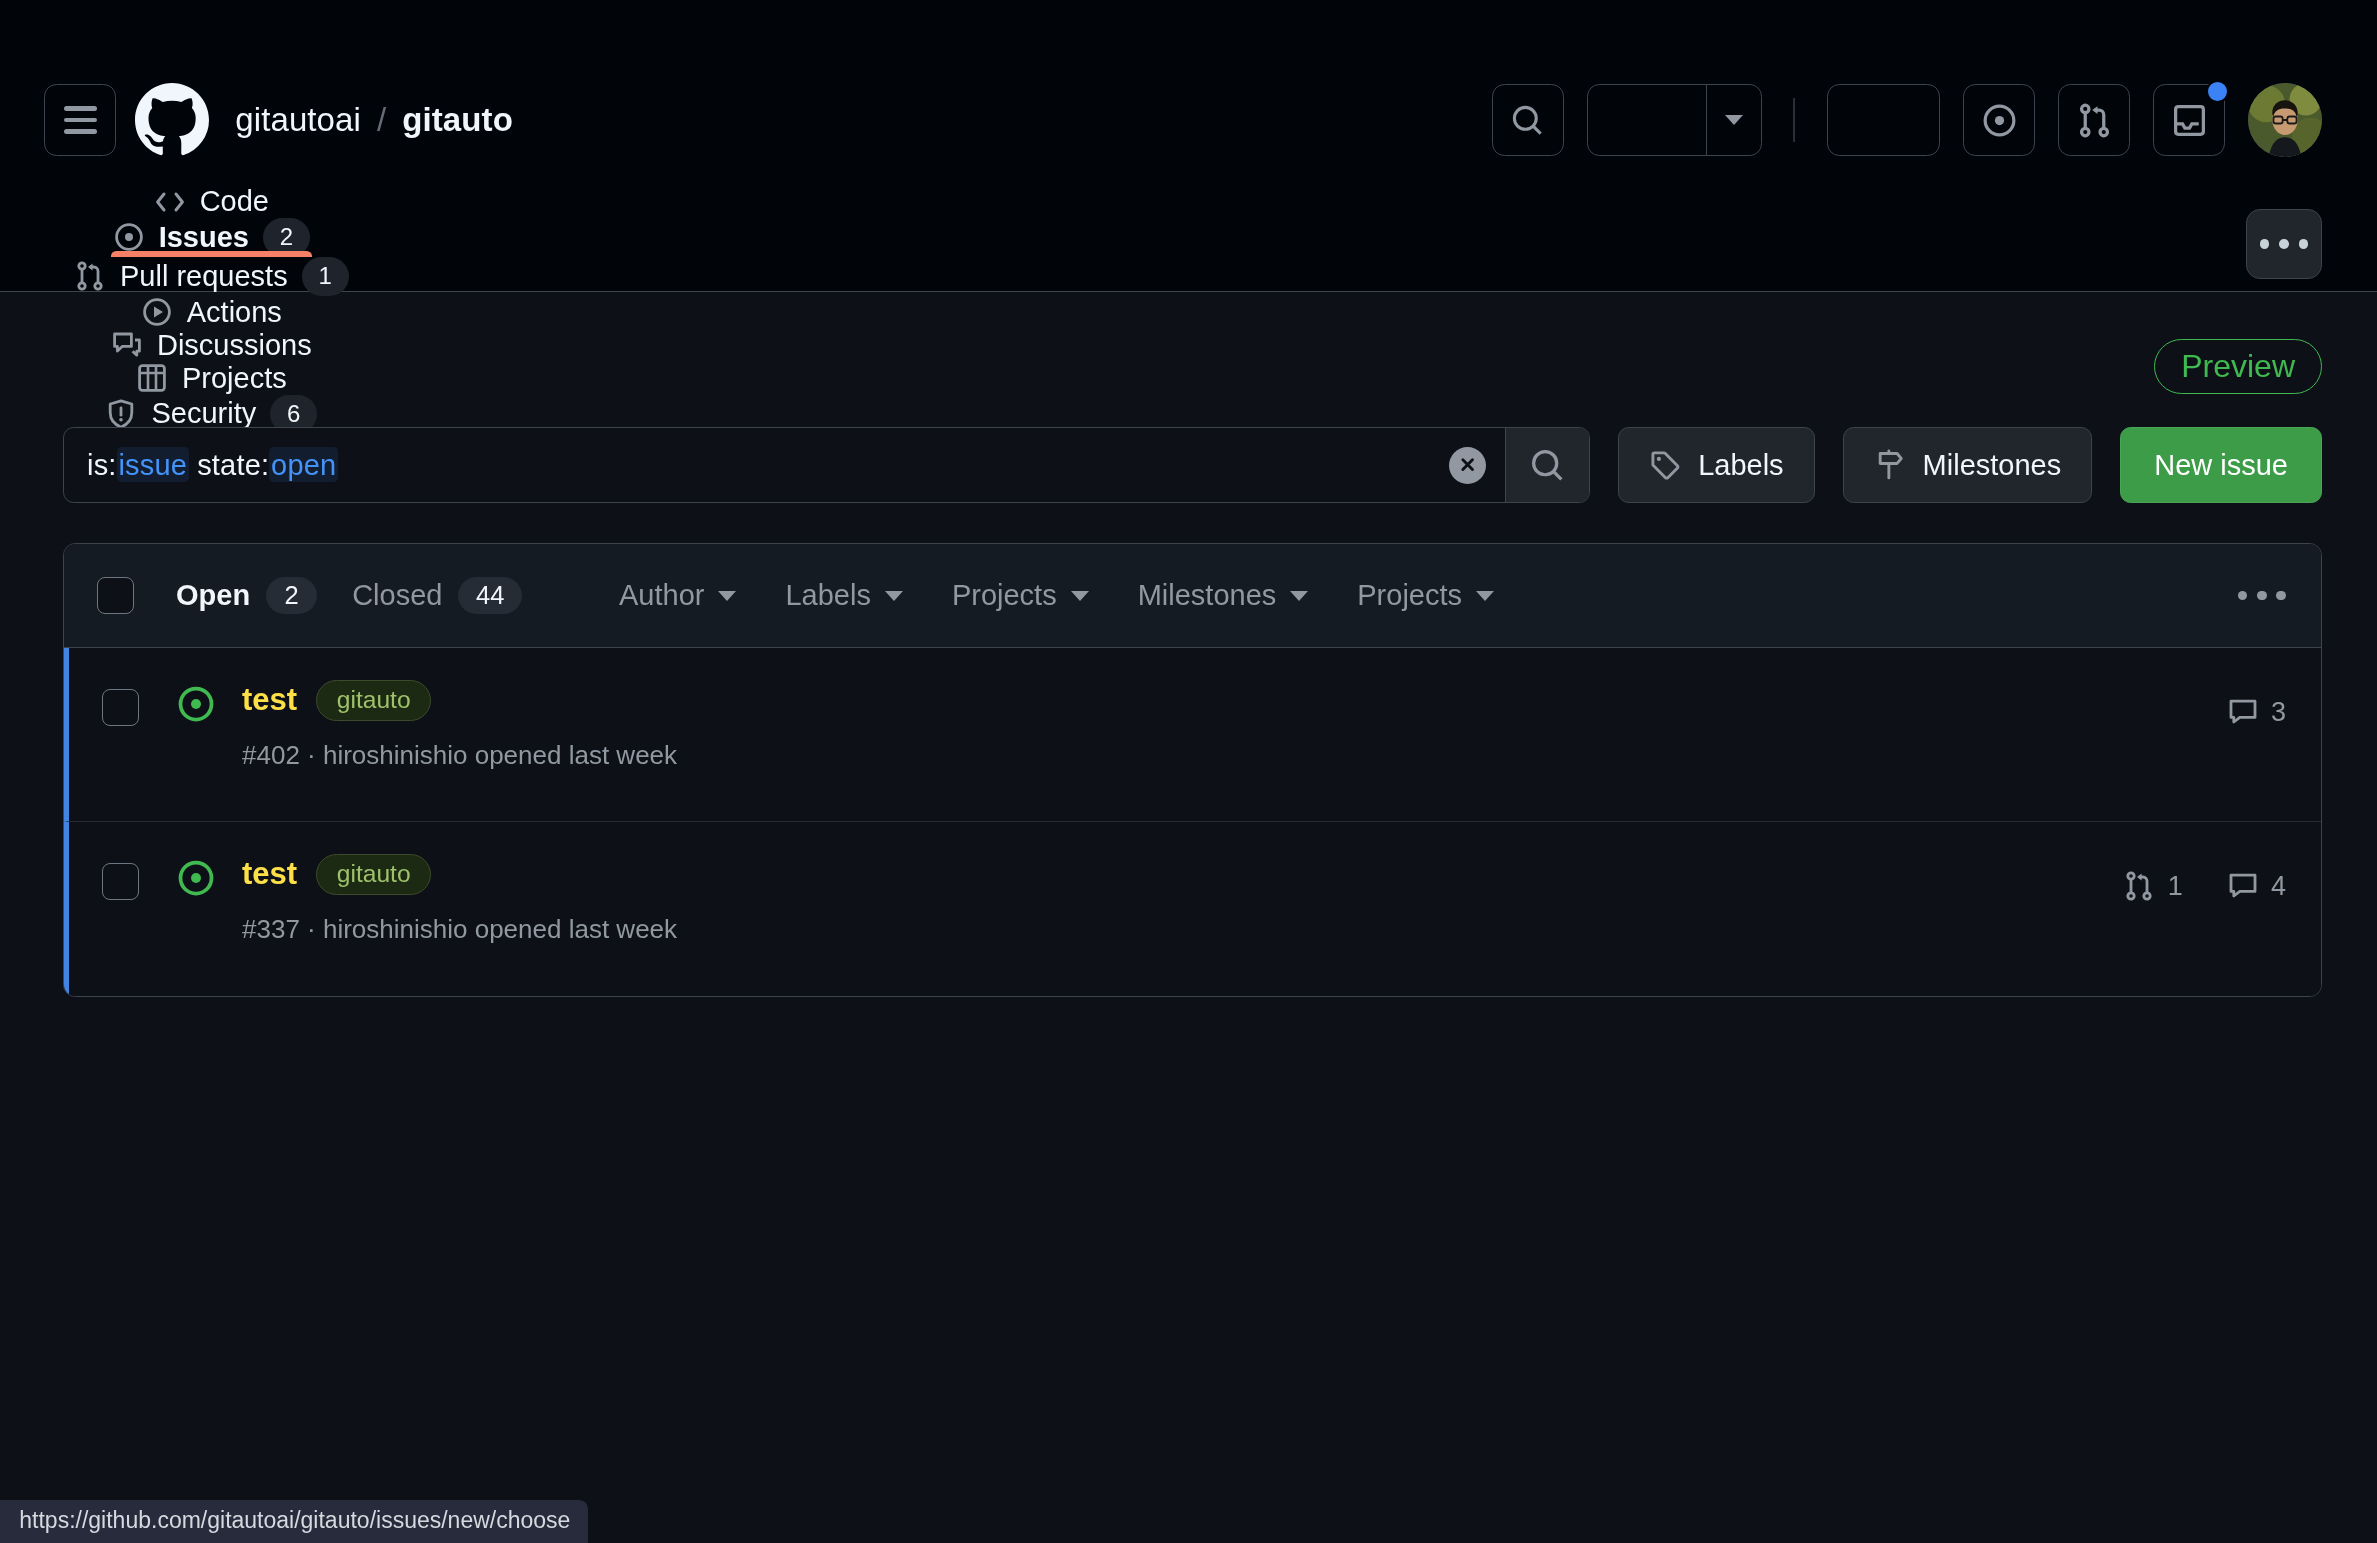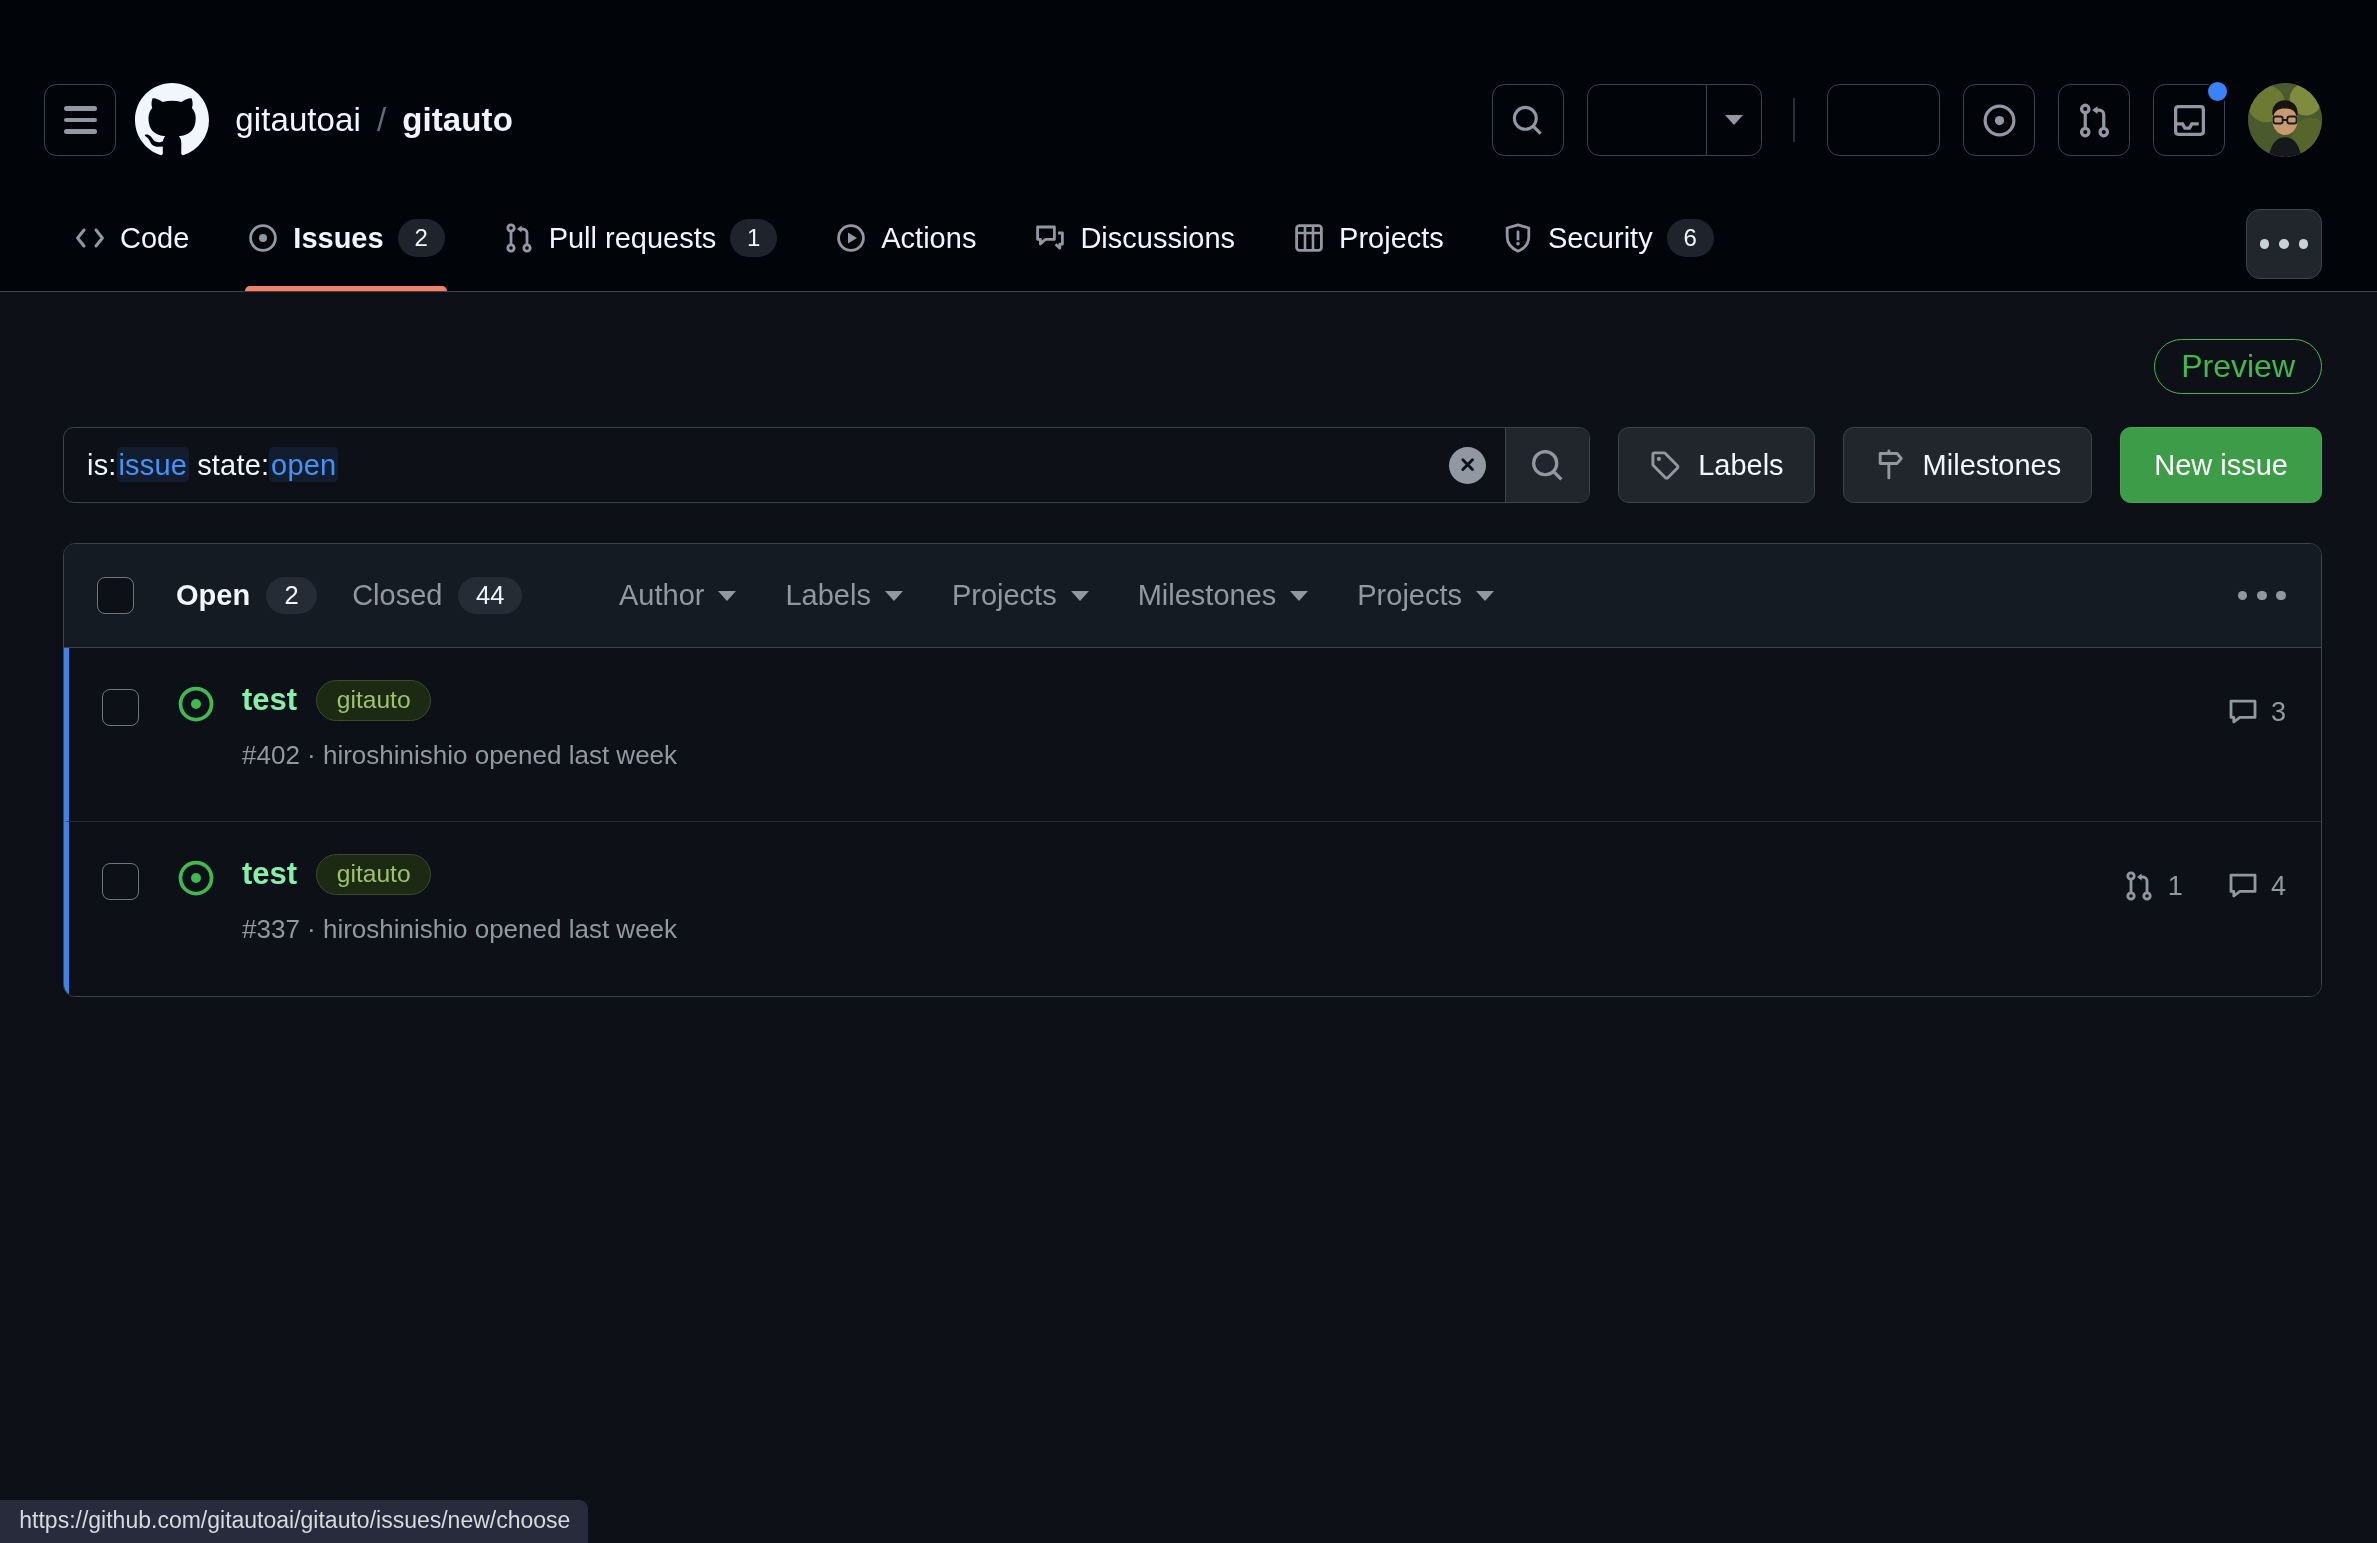--- a/index.html
+++ b/index.html
@@ -97,21 +97,21 @@
 
   
   .navbar {
     height: 107px;
     background: #010409;
     border-bottom: 0.9px solid #3d444d;
     display: flex; align-items: flex-end;
     padding: 0 55px 0 51px;
     position: relative;
   }
-  .tabs { display: flex; align-items: flex-start; height: 100%; gap: 12px; }
+  .tabs { display: flex; align-items: center; height: 100%; gap: 0; flex-direction: column; }
   .tab {
     display: flex; align-items: center; gap: 14px;
     padding: 0 23px;
     height: 100%;
     position: relative;
     cursor: pointer;
     color: #f0f6fc;
     font-size: 29px;
   }
   .tab .tlabel { white-space: nowrap; }
@@ -285,21 +285,21 @@
     position: relative;
     background: #0d1117;
     min-height: 174px;
   }
   .issue-row:last-child { border-bottom: none; }
   .issue-cbx { margin-top: 8.8px; }
   .state-icon { margin-left: 37px; margin-top: 3.5px; flex: none; }
   .issue-body { margin-left: 26px; flex: 1; }
   .issue-title-line { display: flex; align-items: center; gap: 19.3px; }
   .issue-title {
-    font-size: 31px; font-weight: 700; color: #86efac;
+    font-size: 31px; font-weight: 700; color: #fde047;
     cursor: pointer;
   }
   .label-chip {
     background: #1d2a13;
     border: 0.9px solid #3d4a2b;
     color: #9ec26a;
     border-radius: 878px;
     font-size: 24.6px;
     padding: 5.3px 19.3px;
     cursor: pointer;

